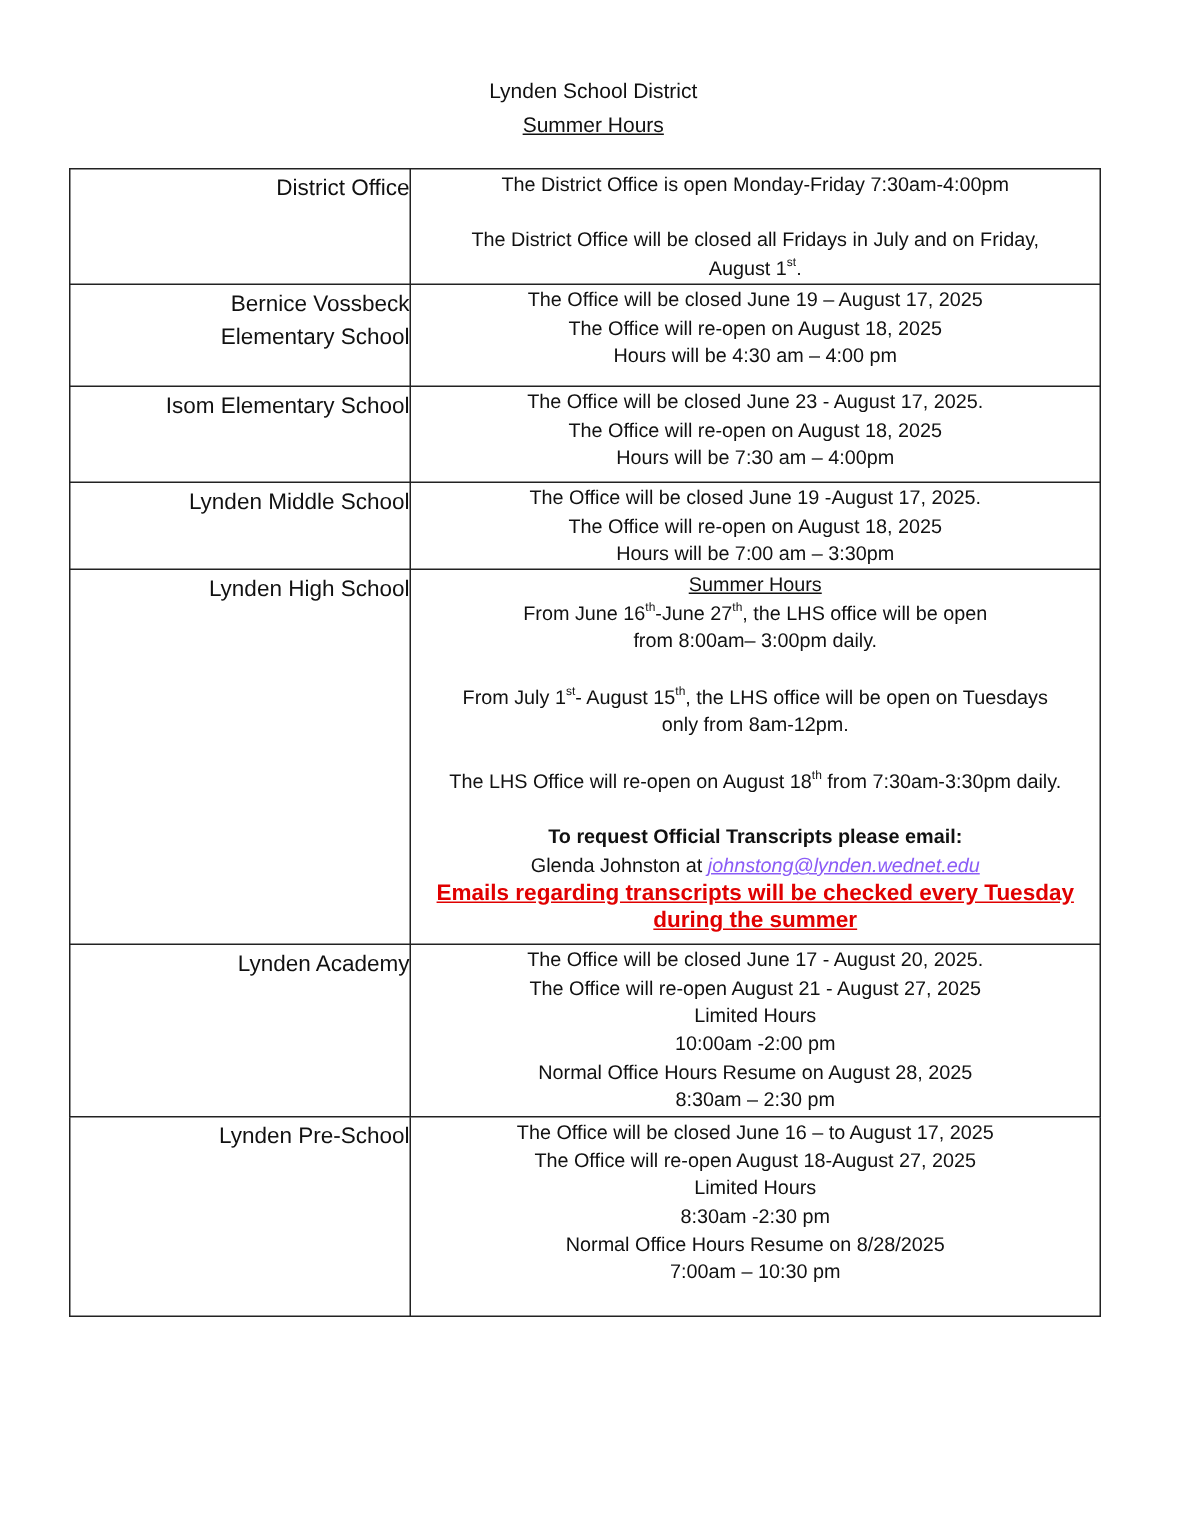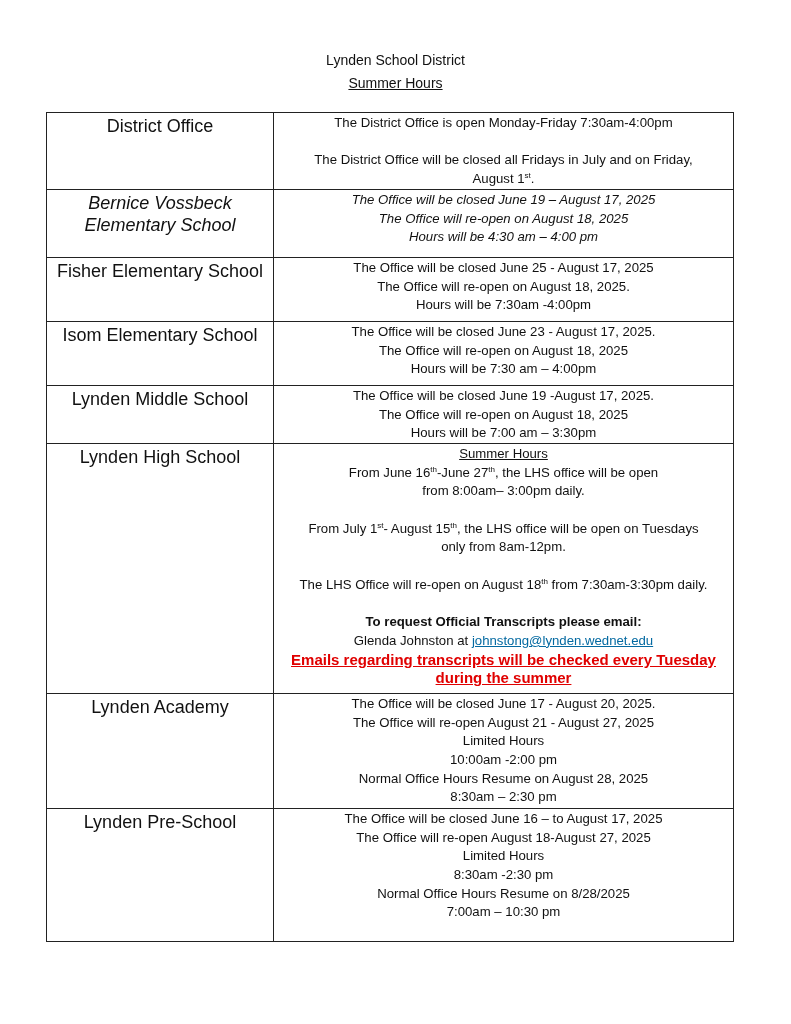--- a/index.html
+++ b/index.html
@@ -2,28 +2,28 @@
 <html><head>
 <meta charset="utf-8">
 <style>
   html, body { margin:0; padding:0; background:#ffffff; }
   body { width:791px; height:1024px; position:relative; font-family:"Liberation Sans", sans-serif; color:#111; overflow:hidden; }
   .title { position:absolute; left:0; width:791px; text-align:center; font-weight:normal; font-size:14px; }
   .t1 { top:52px; }
   .t2 { top:75px; text-decoration:underline; }
   table { position:absolute; left:46px; top:112px; width:688px; border-collapse:collapse; table-layout:fixed; }
   td { border:1.3px solid #222; vertical-align:top; text-align:center; padding:0; }
-  td.name { width:226px; font-size:18px; line-height:22px; padding-top:2px; }
+  td.name { width:226px; font-size:15px; line-height:22px; padding-top:2px;text-align:right; }
   td.info { font-size:13.2px; line-height:18.7px; padding-top:1px; }
   .line { display:block; }
   .gap { display:block; height:18.7px; }
   sup { font-size:8px; line-height:0; vertical-align:super; }
   .ul { text-decoration:underline; }
   .bold { font-weight:bold; }
-  .email { color:#0369a1; text-decoration:underline; }
+  .email { color:#8b5cf6; text-decoration:underline;font-style:italic; }
   .red { color:#e00000; font-weight:bold; text-decoration:underline; font-size:15px; }
 </style>
 </head>
 <body>
 
 <div class="title t1">Lynden School District</div>
 <div class="title t2">Summer Hours</div>
 
 <table>
 
@@ -31,40 +31,32 @@
       <tr style="height:75px;">
     <td class="name"><span>District Office</span></td>
     <td class="info">
       <span class="line">The District Office is open Monday-Friday 7:30am-4:00pm</span>
       <span class="gap"></span>
       <span class="line">The District Office will be closed all Fridays in July and on Friday,</span>
       <span class="line"><span>August 1</span><sup>st</sup><span>.</span></span>
     </td>
   </tr>
 
-  <tr style="height:68px;font-style:italic;">
+  <tr style="height:68px;">
     <td class="name">
       <span class="line">Bernice Vossbeck</span>
       <span class="line">Elementary School</span>
     </td>
     <td class="info">
       <span class="line">The Office will be closed June 19 – August 17, 2025</span>
       <span class="line">The Office will re-open on August 18, 2025</span>
       <span class="line">Hours will be 4:30 am – 4:00 pm</span>
     </td>
   </tr>
 
-  <tr style="height:64px;">
-    <td class="name"><span>Fisher Elementary School</span></td>
-    <td class="info">
-      <span class="line">The Office will be closed June 25 - August 17, 2025</span>
-      <span class="line">The Office will re-open on August 18, 2025.</span>
-      <span class="line">Hours will be 7:30am -4:00pm</span>
-    </td>
-  </tr>
 
   <tr style="height:64px;">
     <td class="name"><span>Isom Elementary School</span></td>
     <td class="info">
       <span class="line">The Office will be closed June 23 - August 17, 2025.</span>
       <span class="line">The Office will re-open on August 18, 2025</span>
       <span class="line">Hours will be 7:30 am – 4:00pm</span>
     </td>
   </tr>
 

